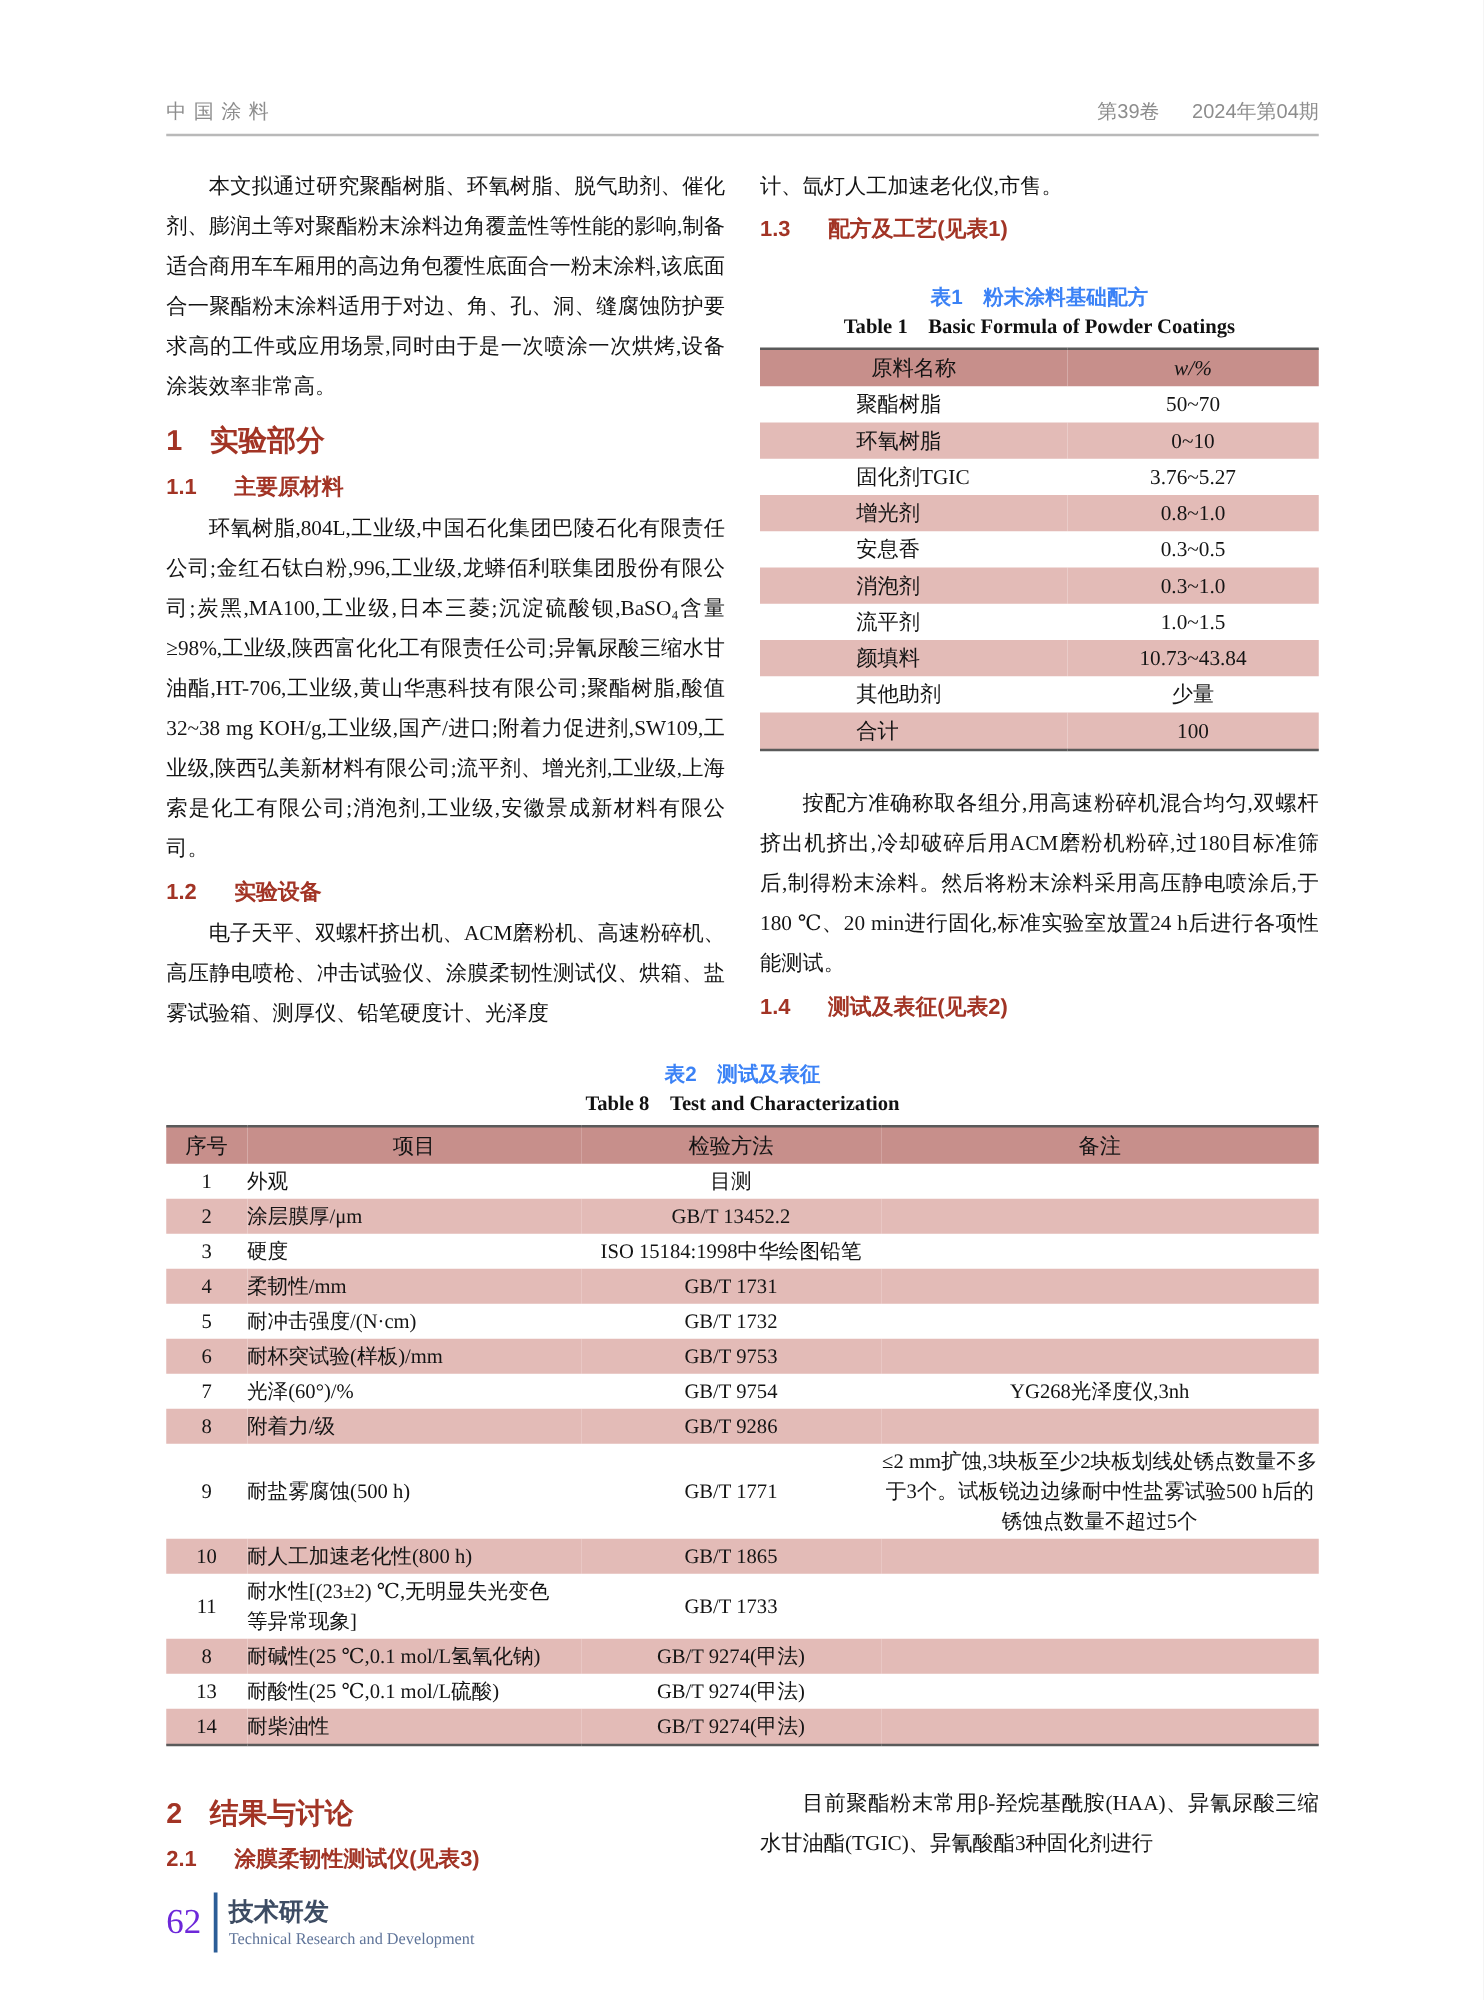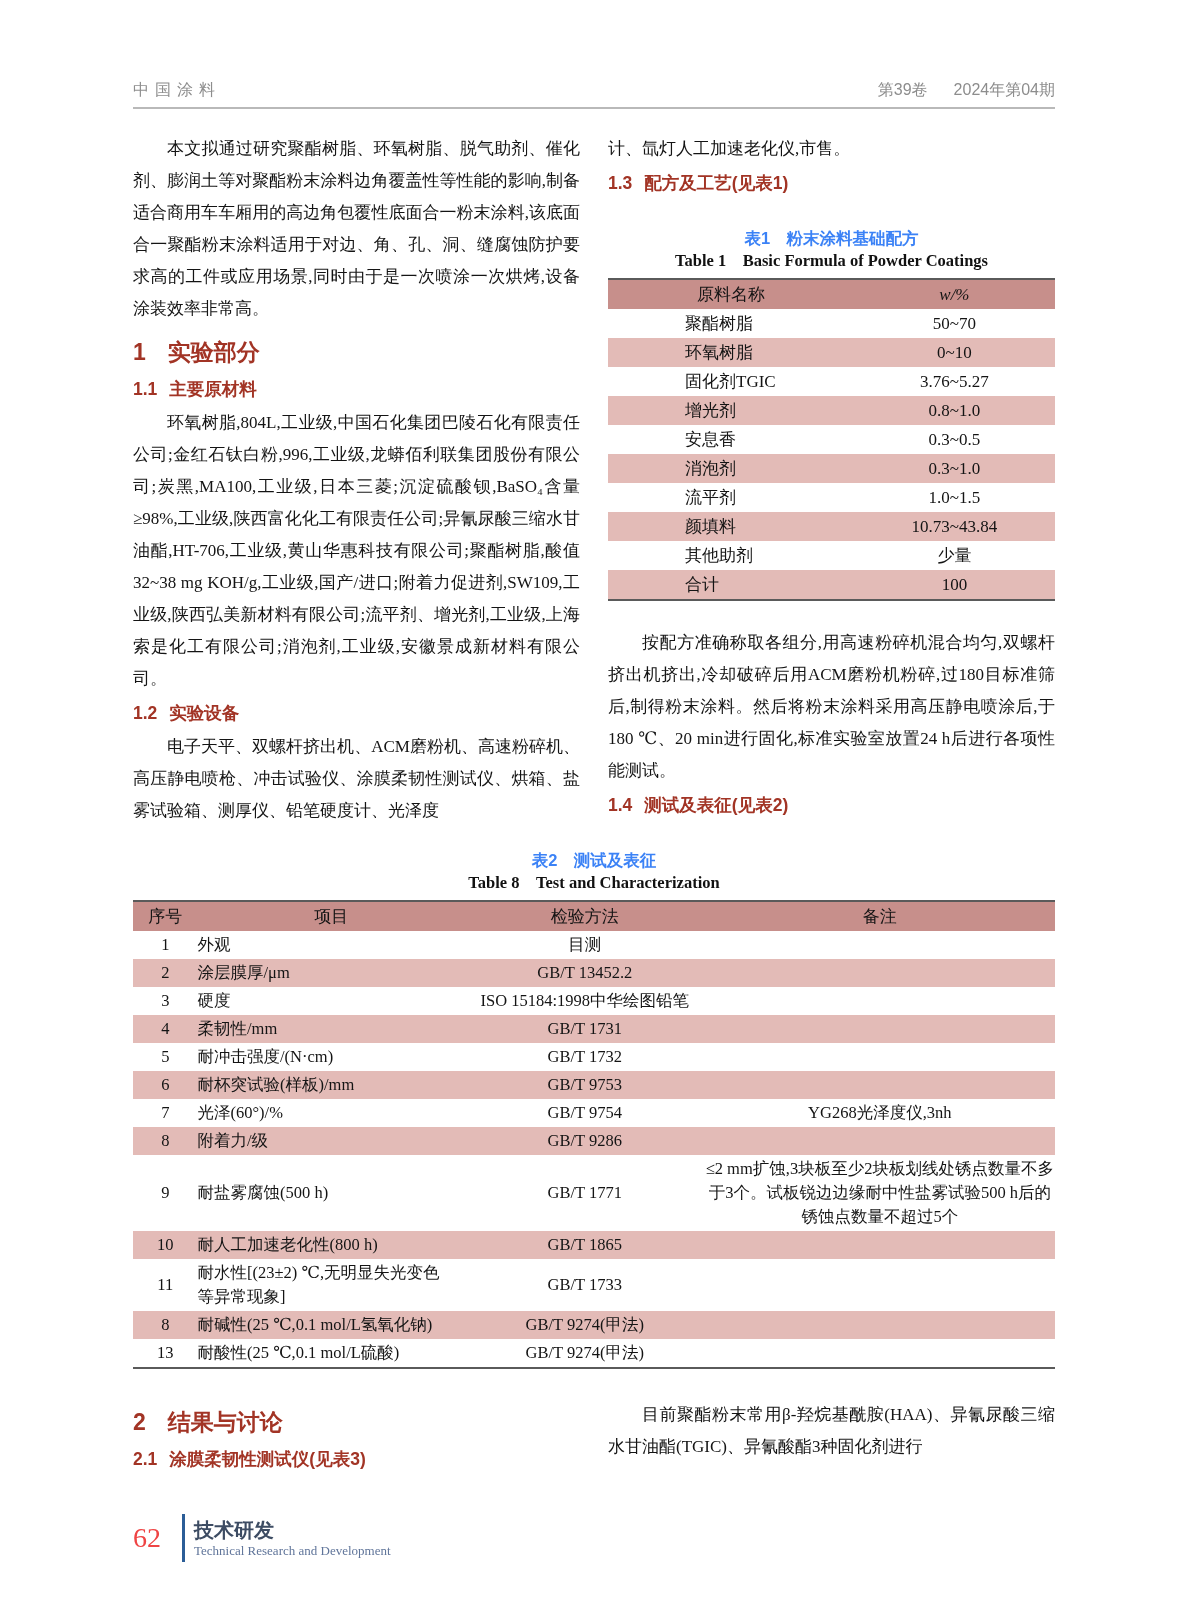--- a/index.html
+++ b/index.html
@@ -27,21 +27,21 @@
   .cols{display:flex;gap:28px;margin-top:24px;}
   .col{width:447px;flex:0 0 447px;}
   p{margin:0;font-size:17px;line-height:32px;text-align:justify;}
   p.ind{text-indent:2em;}
   
   .h1,.h2{
     font-family:"Liberation Sans","DejaVu Sans",sans-serif;
     font-weight:bold;color:#a23425;display:flex;align-items:baseline;
   }
   .h1{font-size:23px;line-height:34px;margin:10px 0 6px 0;gap:22px;}
-  .h2{font-size:17.5px;line-height:28px;margin:4px 0 4px 0;gap:12px;}
+  .h2{font-size:17.5px;line-height:28px;margin:4px 0 4px 0;gap:30px;}
   
   .tcapzh{
     text-align:center;font-family:"Liberation Sans","DejaVu Sans",sans-serif;
     font-weight:bold;font-size:16.5px;line-height:22px;color:#3b82f6;
   }
   .tcapen{
     text-align:center;font-family:"Liberation Serif","DejaVu Serif",serif;
     font-weight:bold;font-size:16.5px;line-height:23px;color:#111;margin-bottom:6px;
   }
   table{border-collapse:collapse;width:100%;}
@@ -66,22 +66,22 @@
   #table2 th:nth-child(3){width:26%;}
   #table2 th:nth-child(4){width:38%;}
   #table2 tbody td{font-size:16.5px;line-height:24px;}
   #table2 tbody td:nth-child(2){text-align:left;padding-right:10px;}
   
   .footer{
     position:absolute;left:133px;bottom:38px;
     display:flex;align-items:center;
   }
   .footer .pnum{
-    color:#ef4444;font-size:28px;line-height:30px;
-    font-family:"Liberation Serif","DejaVu Serif",serif;margin-right:21px;
+    color:#6d28d9;font-size:28px;line-height:30px;
+    font-family:"Liberation Serif","DejaVu Serif",serif;margin-right:10px;
   }
   .footer .vbar{width:3px;height:48px;background:#2b5d97;margin-right:9px;}
   .footer .sec-zh{
     font-family:"Liberation Sans","DejaVu Sans",sans-serif;
     font-weight:bold;font-size:20px;line-height:24px;color:#3d4c63;
   }
   .footer .sec-en{
     font-family:"Liberation Serif","DejaVu Serif",serif;
     font-size:13px;line-height:17px;color:#60759a;
   }
@@ -270,20 +270,26 @@
           </tr>
           <tr>
             <td>8</td>
             <td>耐碱性(25 ℃,0.1 mol/L氢氧化钠)</td>
             <td>GB/T 9274(甲法)</td>
             <td></td>
           </tr>
           <tr>
             <td>13</td>
             <td>耐酸性(25 ℃,0.1 mol/L硫酸)</td>
+            <td>GB/T 9274(甲法)</td>
+            <td></td>
+          </tr>
+          <tr>
+            <td>14</td>
+            <td>耐柴油性</td>
             <td>GB/T 9274(甲法)</td>
             <td></td>
           </tr>
         </tbody>
       </table>
   </div>
 
   <div class="cols" style="margin-top:22px;">
     <div class="col">
       <div class="h1" style="margin-top:14px;">

